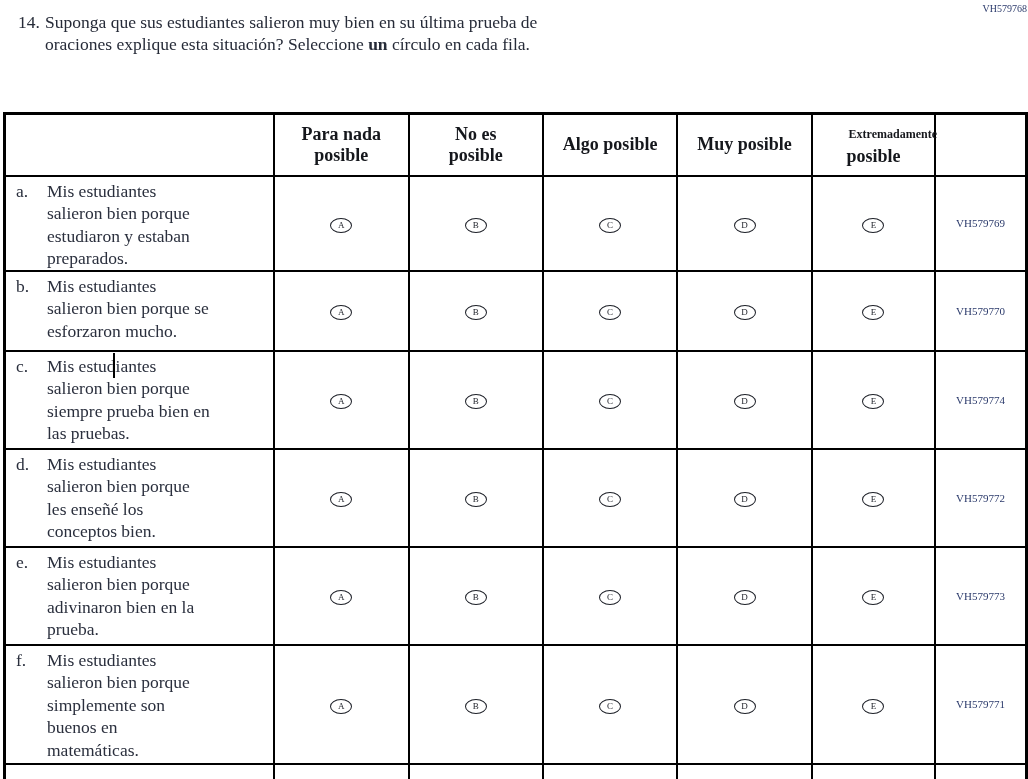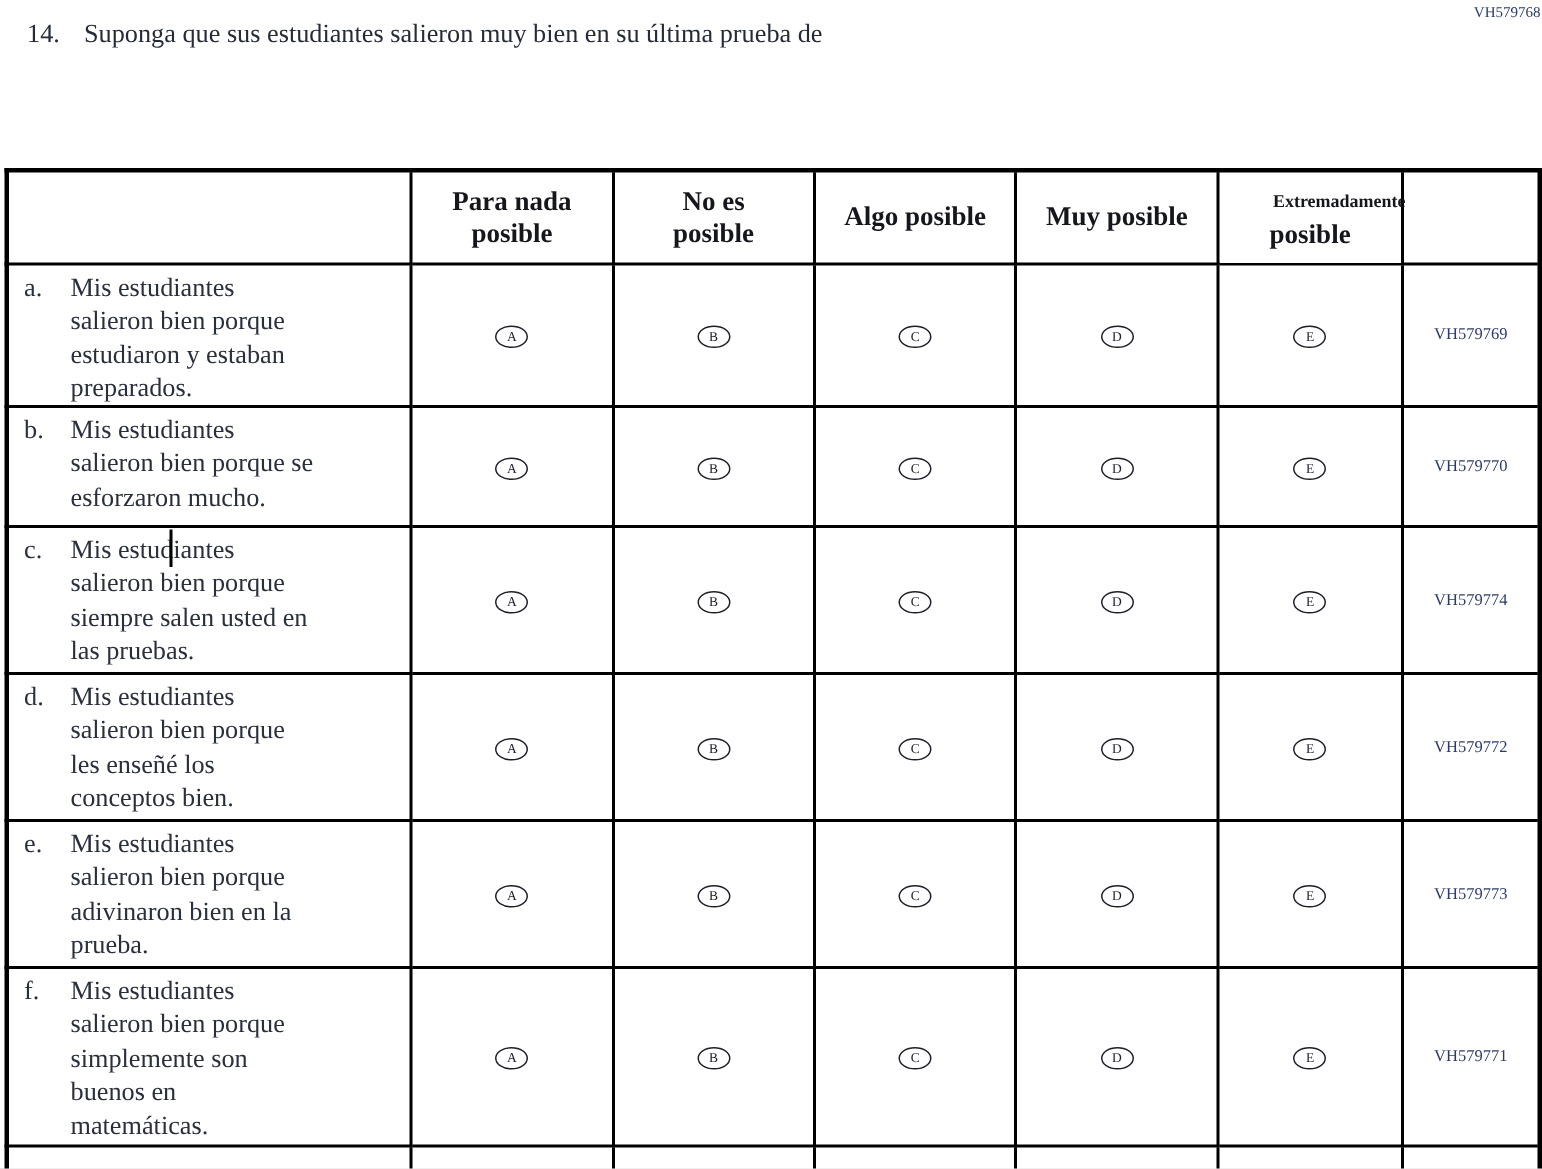--- a/index.html
+++ b/index.html
@@ -14,21 +14,21 @@
   }
   
   .question {
     position:absolute; top:12px; left:18px; width:780px;
     font-size:17.5px; line-height:21.5px;
   }
   .q-num {
     position:absolute; left:0; top:0;
     font-weight:normal;
   }
-  .q-text { margin-left:38px; }
+  .q-text { margin-left:27px; }
   .q-line { white-space:nowrap; }
   .q-bold { font-weight:bold; }
   
   .code-top {
     position:absolute; top:3px; right:1px;
     font-size:10px; color:#2b3a6b;
   }
   
   table.survey {
     position:absolute; top:112px; left:3px;
@@ -97,20 +97,21 @@
 </style>
 </head>
 <body>
 
 <div class="page">
 
   <div class="question">
     <span class="q-num">14.</span>
     <div class="q-text" id="q-text">
         <div class="q-line">Suponga que sus estudiantes salieron muy bien en su última prueba de</div>
+        <div class="q-line"><span>oraciones explique esta situación? Seleccione </span><span class="q-bold">un</span><span> círculo en cada fila.</span></div>
       </div>
   </div>
 
   <div class="code-top">VH579768</div>
 
   <table class="survey">
     <colgroup>
       <col style="width:270px">
       <col style="width:135px">
         <col style="width:135px">
@@ -192,21 +193,21 @@
           <td class="opt"><span class="circle">E</span></td>
           <td class="code-cell">VH579770</td>
         </tr>
         <tr style="height: 98px;">
           <td class="stmt">
             <div class="stmt-inner">
               <div class="row-letter">c.</div>
               <div class="stmt-lines">
                 <div class="stmt-line">Mis estudiantes</div>
                 <div class="stmt-line">salieron bien porque</div>
-                <div class="stmt-line">siempre salen usted en</div>
+                <div class="stmt-line">siempre prueba bien en</div>
                 <div class="stmt-line">las pruebas.</div>
               </div>
             </div>
           </td>
           <td class="opt"><span class="circle">A</span></td>
           <td class="opt"><span class="circle">B</span></td>
           <td class="opt"><span class="circle">C</span></td>
           <td class="opt"><span class="circle">D</span></td>
           <td class="opt"><span class="circle">E</span></td>
           <td class="code-cell">VH579774</td>

